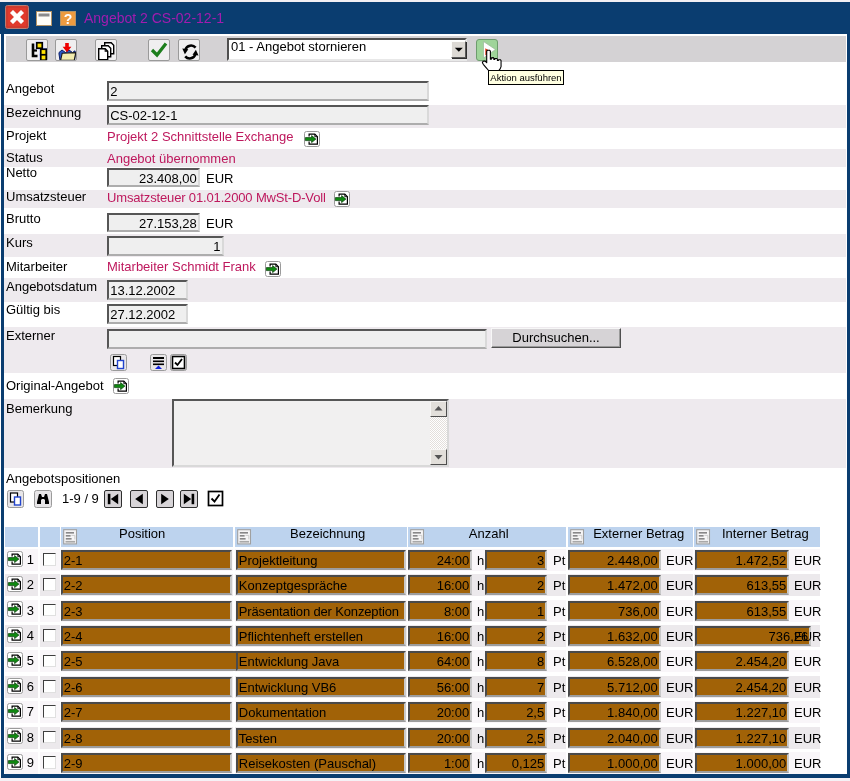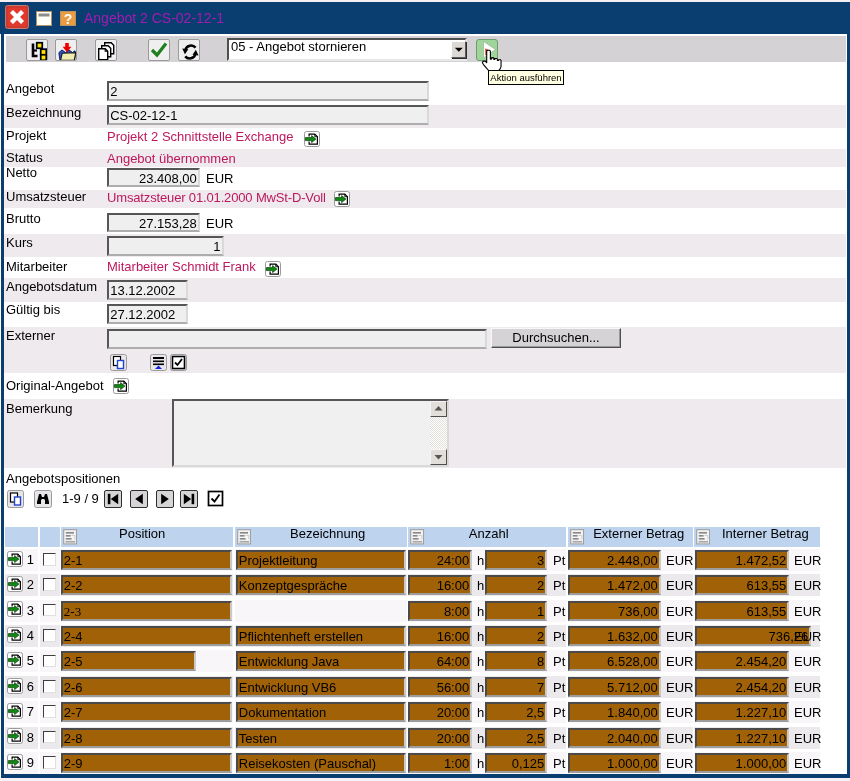--- a/index.html
+++ b/index.html
@@ -84,21 +84,21 @@
   <div class="abs tbtn" style="left:177.5px;">
     <svg width="20" height="20" viewBox="0 0 20 20" style="position:absolute;left:0;top:0;">
       <path d="M16.6 7.6 A 6 6 0 0 0 6.4 9.6" fill="none" stroke="#000" stroke-width="2.5"></path>
       <polygon points="3.3,8.6 9.3,9.2 5.9,14.2" fill="#000"></polygon>
       <path d="M6.2 16.4 A 6 6 0 0 0 16.4 14.4" fill="none" stroke="#000" stroke-width="2.5"></path>
       <polygon points="19.5,15.4 13.5,14.8 16.9,9.8" fill="#000"></polygon>
     </svg>
   </div>
 
   <div class="abs" style="left:227px;top:38px;width:240px;height:23px;background:#fff;border:2px solid;border-color:#4f4f4f #e8e8e8 #e8e8e8 #4f4f4f;">
-    <div class="abs" style="left:2px;top:-1.5px;font-size:13px;">05 - Angebot stornieren</div>
+    <div class="abs" style="left:2px;top:-1.5px;font-size:13px;">01 - Angebot stornieren</div>
     <div class="abs" style="left:221.5px;top:0.5px;width:15px;height:17.5px;background:#dcd9d4;border:1px solid;border-color:#fdfdfb #5a5a5a #5a5a5a #fdfdfb;box-shadow:1px 1px 0 #2e2e2e;">
       <svg width="14" height="16" style="position:absolute;left:0;top:0;">
           <polygon points="2.8,5.8 10.8,5.8 6.8,9.8" fill="#000"></polygon>
         </svg>
     </div>
   </div>
   <div class="abs" style="left:476px;top:38.5px;width:22px;height:22px;background:#9fd49a;border:1px solid #6d9c6d;border-radius:3px;">
     <svg width="20" height="20" viewBox="0 0 20 20" style="position:absolute;left:0;top:0;">
       <polygon points="6.5,1.5 6.5,18 18.5,9.5" fill="#fff" stroke="#9ab69a" stroke-width="0.7"></polygon>
       <polygon points="8.3,8.2 8.3,15.5 13.8,11.6" fill="#e03210"></polygon>
@@ -408,21 +408,24 @@
   <div class="rcell" style="left:694px;top:599.5999999999999px;width:126px;background:#f9f6f9;"></div>
   <svg class="abs" style="left:6.5px;top:601.3px;" width="16" height="16" viewBox="0 0 16 16">
     <rect x="0.5" y="0.5" width="15" height="15" rx="2" fill="#fff" stroke="#9b9b9b" stroke-width="1"></rect>
     <path d="M5.1 5.6 L5.1 3.1 L10.8 3.1 L13.4 5.7 L13.4 13.1 L5.1 13.1 L5.1 10.4" fill="none" stroke="#000" stroke-width="1.2"></path>
     <path d="M10.8 3.1 L10.8 5.7 L13.4 5.7" fill="none" stroke="#000" stroke-width="0.9"></path>
     <polygon points="1.4,6.6 7.6,6.6 7.6,4.6 11.9,8.1 7.6,11.6 7.6,9.6 1.4,9.6" fill="#0e8a10" stroke="#053b05" stroke-width="0.7"></polygon>
   </svg>
   <div class="abs" style="left:14px;top:602.5999999999999px;width:20px;text-align:right;font-size:13px;">3</div>
   <div class="abs" style="left:43px;top:603.8px;width:12.5px;height:12.5px;background:#fff;border:1.5px solid;border-color:#3f3f3f #e0e0e0 #e0e0e0 #3f3f3f;"></div>
   <div class="rinp" style="left:61px;top:600.5999999999999px;width:170.5px;height:20px;">
-      <span style="left:0.8px;font-family:Liberation Serif, serif;">2-3</span>
+      <span style="left:0.8px;">2-3</span>
+    </div>
+  <div class="rinp" style="left:236px;top:600.5999999999999px;width:169.5px;height:20px;">
+      <span style="left:0.8px;letter-spacing:-0.15px;">Präsentation der Konzeption</span>
     </div>
   <div class="rinp" style="left:408px;top:600.5999999999999px;width:64px;height:20px;">
       <span style="right:0.8px;">8:00</span>
     </div>
   <div class="unit" style="left:477px;top:603.5999999999999px;">h</div>
   <div class="rinp" style="left:485px;top:600.5999999999999px;width:62px;height:20px;">
       <span style="right:0.8px;">1</span>
     </div>
   <div class="unit" style="left:553px;top:603.5999999999999px;">Pt</div>
   <div class="rinp" style="left:567.5px;top:600.5999999999999px;width:93px;height:20px;">
@@ -480,21 +483,21 @@
   <div class="rcell" style="left:567.5px;top:650.4px;width:125px;background:#f9f6f9;"></div>
   <div class="rcell" style="left:694px;top:650.4px;width:126px;background:#f9f6f9;"></div>
   <svg class="abs" style="left:6.5px;top:652.1px;" width="16" height="16" viewBox="0 0 16 16">
     <rect x="0.5" y="0.5" width="15" height="15" rx="2" fill="#fff" stroke="#9b9b9b" stroke-width="1"></rect>
     <path d="M5.1 5.6 L5.1 3.1 L10.8 3.1 L13.4 5.7 L13.4 13.1 L5.1 13.1 L5.1 10.4" fill="none" stroke="#000" stroke-width="1.2"></path>
     <path d="M10.8 3.1 L10.8 5.7 L13.4 5.7" fill="none" stroke="#000" stroke-width="0.9"></path>
     <polygon points="1.4,6.6 7.6,6.6 7.6,4.6 11.9,8.1 7.6,11.6 7.6,9.6 1.4,9.6" fill="#0e8a10" stroke="#053b05" stroke-width="0.7"></polygon>
   </svg>
   <div class="abs" style="left:14px;top:653.4px;width:20px;text-align:right;font-size:13px;">5</div>
   <div class="abs" style="left:43px;top:654.6px;width:12.5px;height:12.5px;background:#fff;border:1.5px solid;border-color:#3f3f3f #e0e0e0 #e0e0e0 #3f3f3f;"></div>
-  <div class="rinp" style="left:61px;top:651.4px;width:135px;height:20px;">
+  <div class="rinp" style="left:61px;top:651.4px;width:186px;height:20px;">
       <span style="left:0.8px;">2-5</span>
     </div>
   <div class="rinp" style="left:236px;top:651.4px;width:169.5px;height:20px;">
       <span style="left:0.8px;">Entwicklung Java</span>
     </div>
   <div class="rinp" style="left:408px;top:651.4px;width:64px;height:20px;">
       <span style="right:0.8px;">64:00</span>
     </div>
   <div class="unit" style="left:477px;top:654.4px;">h</div>
   <div class="rinp" style="left:485px;top:651.4px;width:62px;height:20px;">

